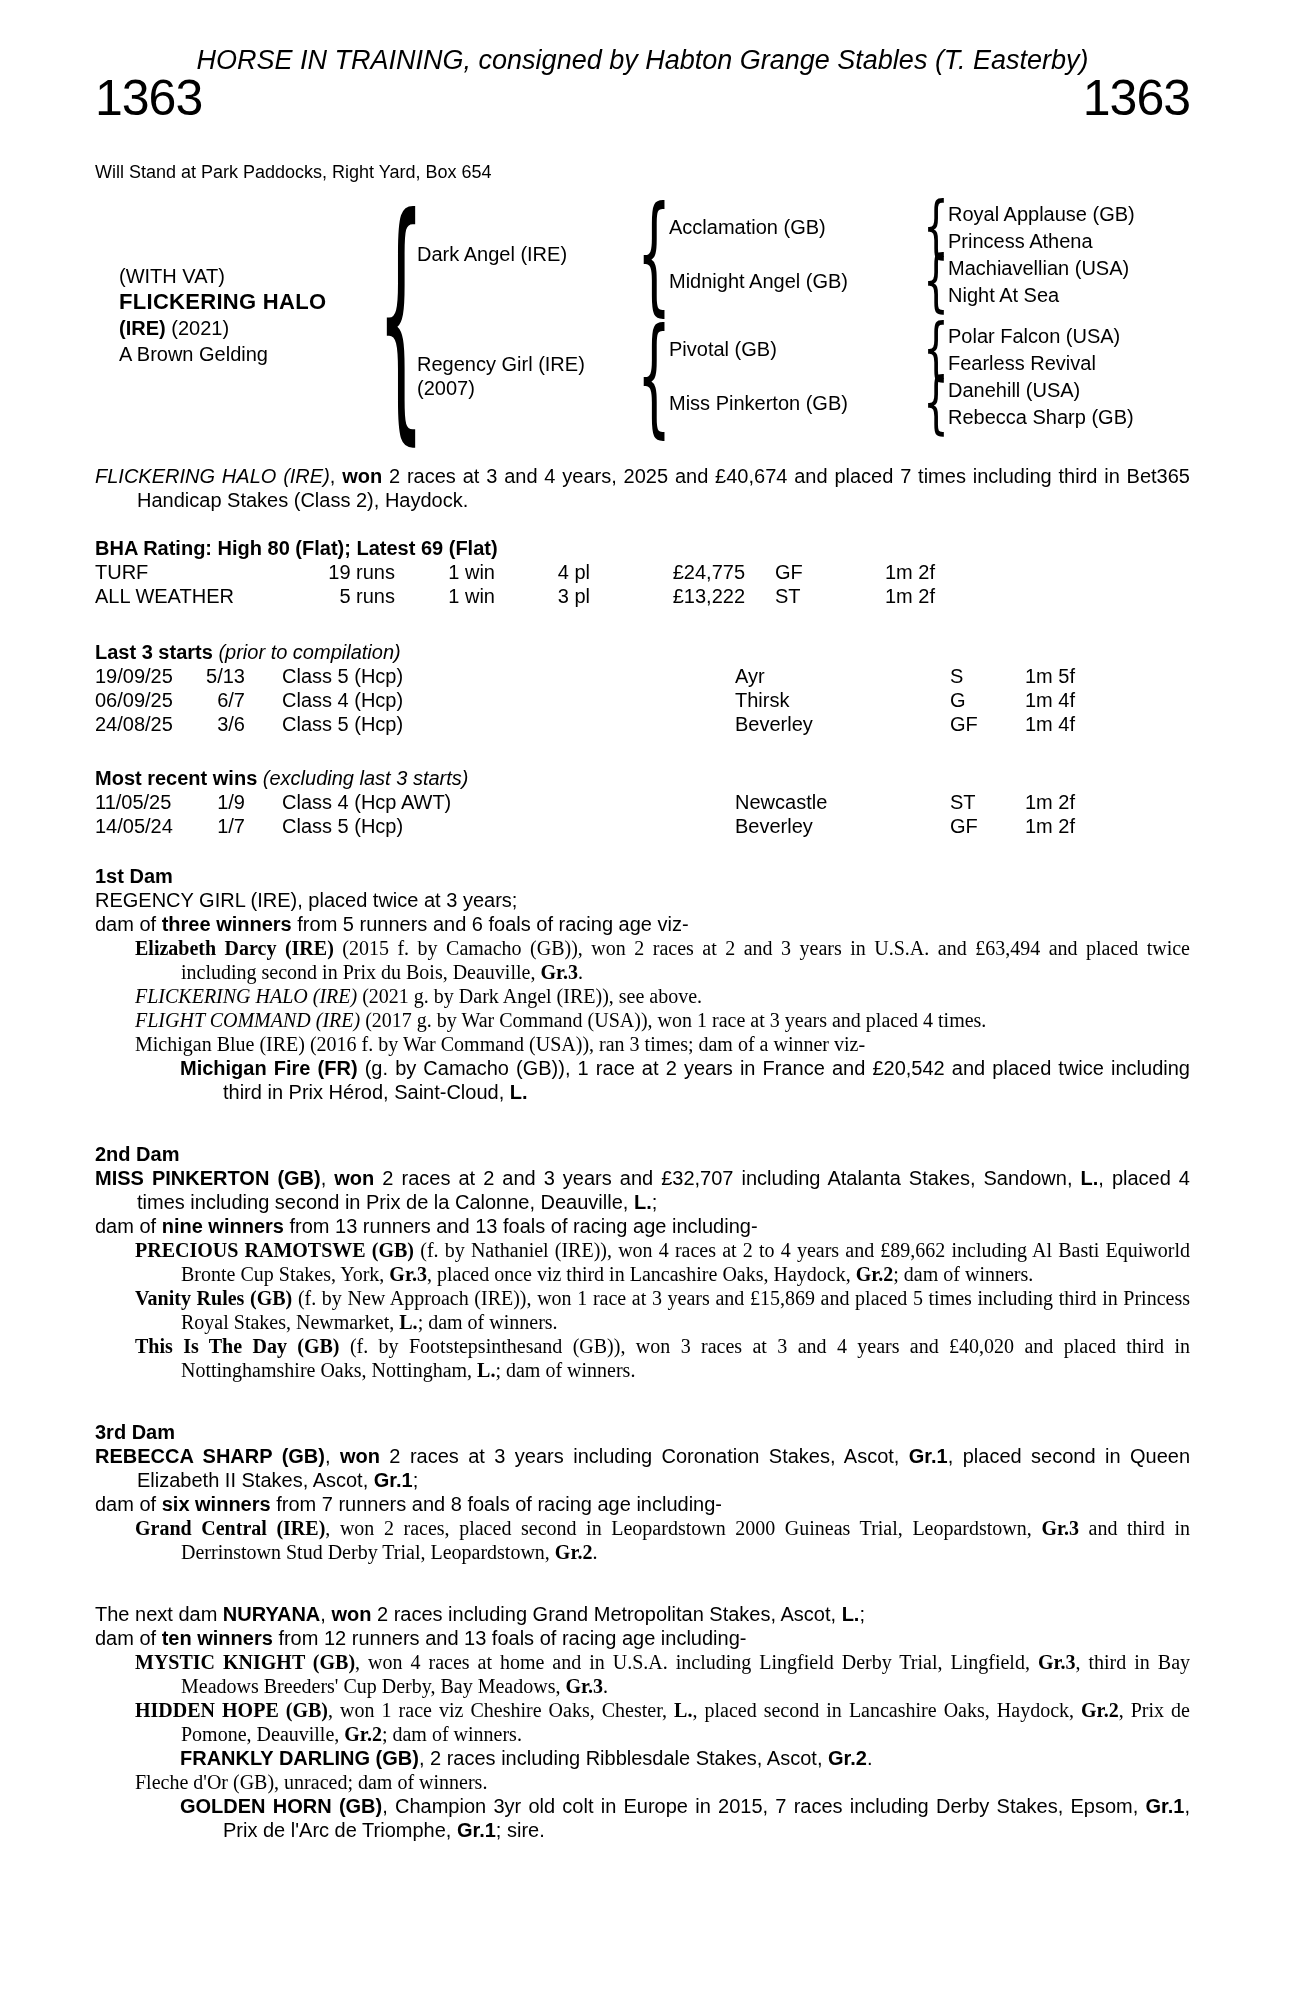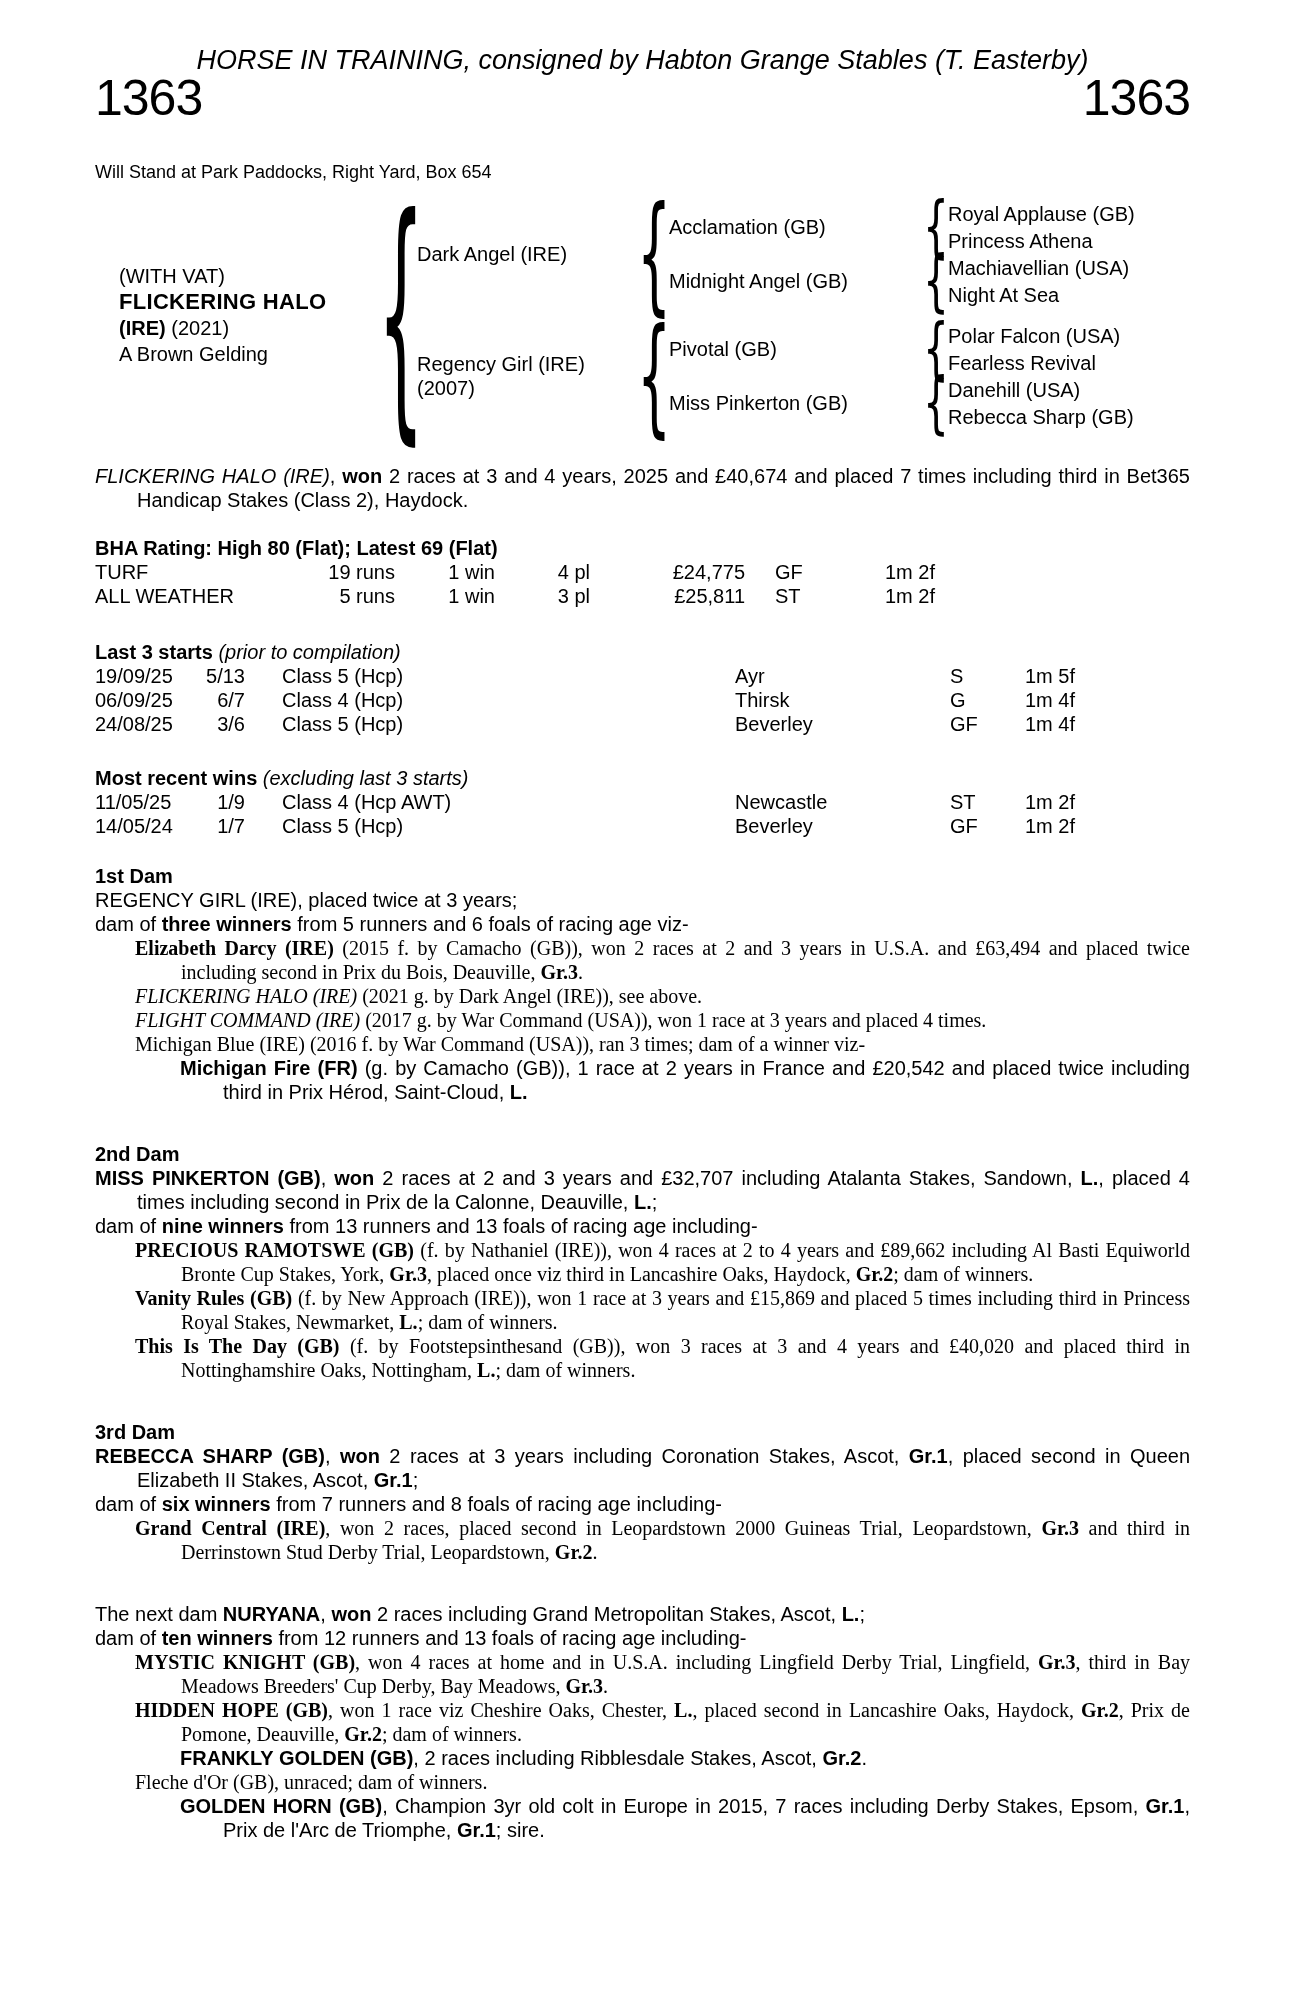--- a/index.html
+++ b/index.html
@@ -144,21 +144,21 @@
     <span class="c-money">£24,775</span>
     <span class="c-going">GF</span>
     <span class="c-dist">1m 2f</span>
   </div>
 
   <div class="bha-row">
     <span class="c-surface">ALL WEATHER</span>
     <span class="c-runs">5 runs</span>
     <span class="c-wins">1 win</span>
     <span class="c-pl">3 pl</span>
-    <span class="c-money">£25,811</span>
+    <span class="c-money">£13,222</span>
     <span class="c-going">ST</span>
     <span class="c-dist">1m 2f</span>
   </div>
 </div>
   </div>
 
   <div class="starts">
     <div class="tbl-heading"><span class="st-b">Last 3 starts</span><span class="st-i"> (prior to compilation)</span></div>
     <div id="starts-rows">
   <div class="race-row">
@@ -236,19 +236,19 @@
         <div class="dam-heading">3rd Dam</div>
         <div class="para lvl0"><span class="st-b">REBECCA SHARP (GB)</span>, <span class="st-b">won</span> 2 races at 3 years including Coronation Stakes, Ascot, <span class="st-b">Gr.1</span>, placed second in Queen Elizabeth II Stakes, Ascot, <span class="st-b">Gr.1</span>;</div>
         <div class="para lvl0">dam of <span class="st-b">six winners</span> from 7 runners and 8 foals of racing age including-</div>
         <div class="para lvl1"><span class="st-b">Grand Central (IRE)</span>, won 2 races, placed second in Leopardstown 2000 Guineas Trial, Leopardstown, <span class="st-b">Gr.3</span> and third in Derrinstown Stud Derby Trial, Leopardstown, <span class="st-b">Gr.2</span>.</div>
       </section>
       <section class="dam-section">
         <div class="para lvl0">The next dam <span class="st-b">NURYANA</span>, <span class="st-b">won</span> 2 races including Grand Metropolitan Stakes, Ascot, <span class="st-b">L.</span>;</div>
         <div class="para lvl0">dam of <span class="st-b">ten winners</span> from 12 runners and 13 foals of racing age including-</div>
         <div class="para lvl1"><span class="st-b">MYSTIC KNIGHT (GB)</span>, won 4 races at home and in U.S.A. including Lingfield Derby Trial, Lingfield, <span class="st-b">Gr.3</span>, third in Bay Meadows Breeders' Cup Derby, Bay Meadows, <span class="st-b">Gr.3</span>.</div>
         <div class="para lvl1"><span class="st-b">HIDDEN HOPE (GB)</span>, won 1 race viz Cheshire Oaks, Chester, <span class="st-b">L.</span>, placed second in Lancashire Oaks, Haydock, <span class="st-b">Gr.2</span>, Prix de Pomone, Deauville, <span class="st-b">Gr.2</span>; dam of winners.</div>
-        <div class="para lvl2"><span class="st-b">FRANKLY GOLDEN (GB)</span>, 2 races including Ribblesdale Stakes, Ascot, <span class="st-b">Gr.2</span>.</div>
+        <div class="para lvl2"><span class="st-b">FRANKLY DARLING (GB)</span>, 2 races including Ribblesdale Stakes, Ascot, <span class="st-b">Gr.2</span>.</div>
         <div class="para lvl1">Fleche d'Or (GB), unraced; dam of winners.</div>
         <div class="para lvl2"><span class="st-b">GOLDEN HORN (GB)</span>, Champion 3yr old colt in Europe in 2015, 7 races including Derby Stakes, Epsom, <span class="st-b">Gr.1</span>, Prix de l'Arc de Triomphe, <span class="st-b">Gr.1</span>; sire.</div>
       </section>
     </div>
 
 </div>
 
 </body></html>

